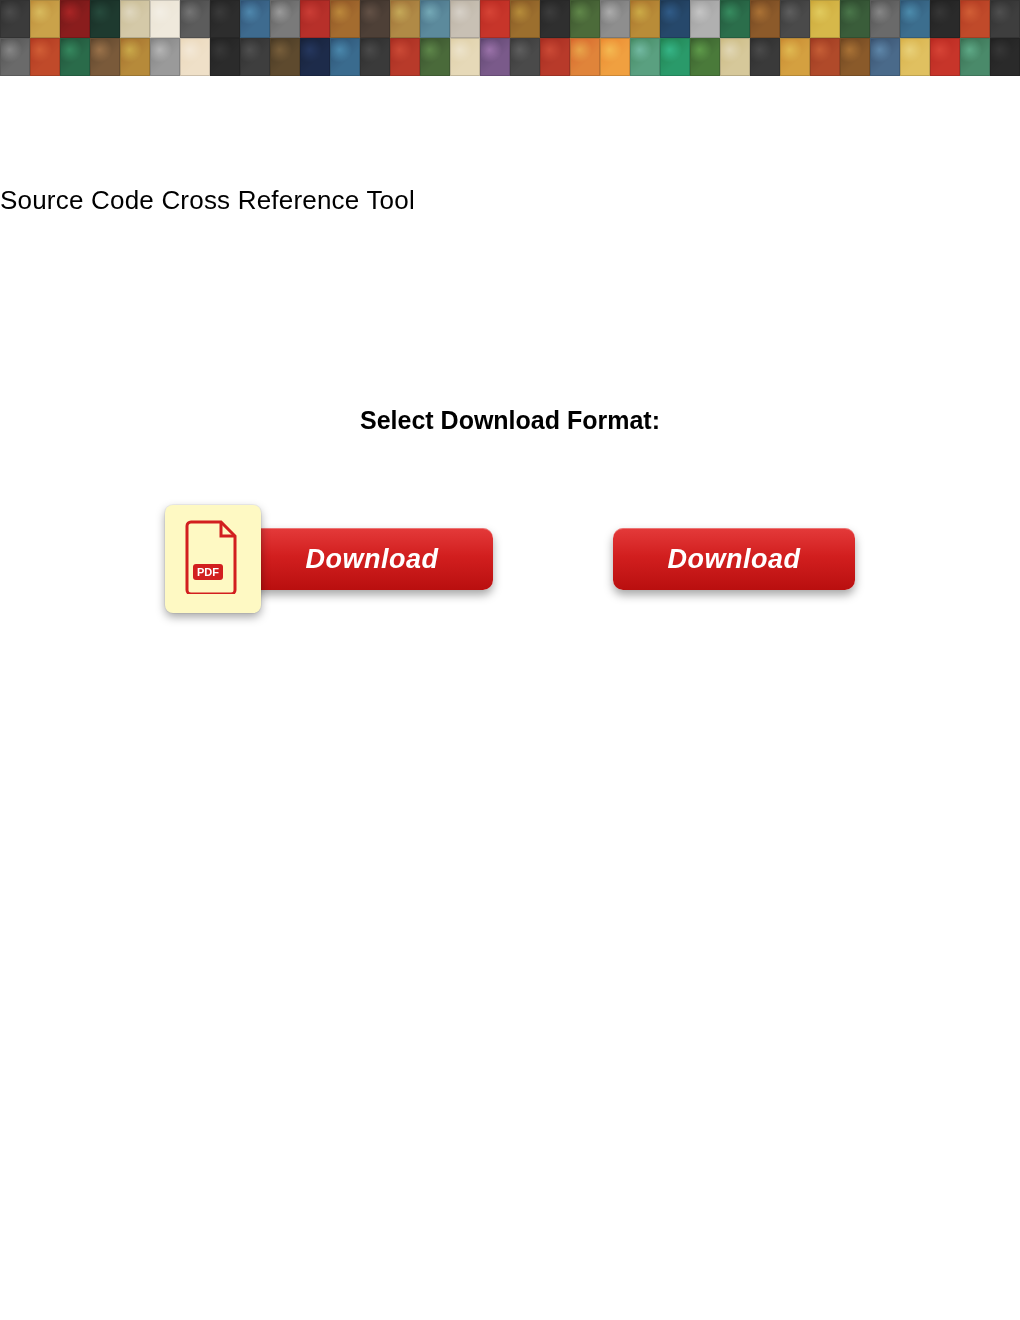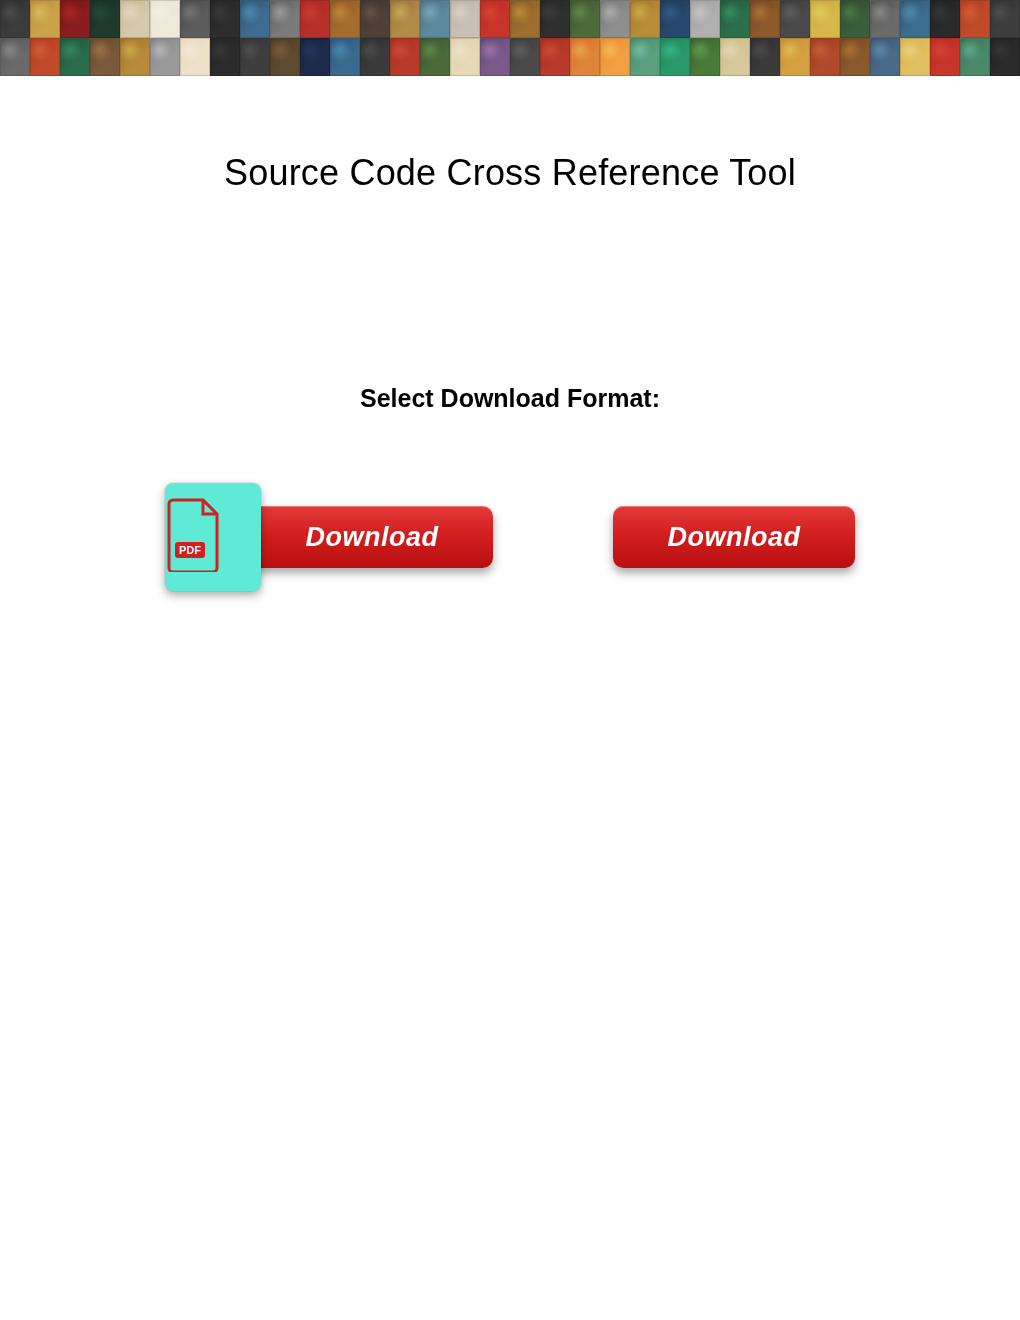--- a/index.html
+++ b/index.html
@@ -39,24 +39,24 @@
       radial-gradient(circle at 30% 30%, rgba(255,255,255,0.35), transparent 40%),
       linear-gradient(135deg, rgba(0,0,0,0.25), rgba(0,0,0,0) 60%);
     mix-blend-mode: overlay;
   }
 
   
   .content {
     position: relative;
   }
   .page-title {
-    text-align: center;
-    font-size: 36px;
+    text-align: left;
+    font-size: 26px;
     font-weight: 400;
-    margin-top: 76px;
+    margin-top: 109px;
     letter-spacing: 0.2px;
   }
   .subtitle {
     text-align: center;
     font-size: 25px;
     font-weight: 700;
     margin-top: 190px;
   }
 
   
@@ -67,25 +67,26 @@
     margin-top: 70px;
   }
   .download-block {
     display: flex;
     align-items: center;
     position: relative;
   }
   .doc-card {
     width: 96px;
     height: 108px;
-    background: #5eead4;
+    background: #fef9c3;
     border-radius: 8px;
     box-shadow: 0 4px 10px rgba(0,0,0,0.35), 0 0 0 1px rgba(0,0,0,0.05);
     display: flex;
     align-items: center;
+    justify-content: center;
     z-index: 2;
   }
   .download-button {
     margin-left: -10px;
     height: 62px;
     width: 242px;
     border-radius: 10px;
     background: linear-gradient(#e43a3a 0%, #d21f1f 45%, #b90f0f 100%);
     box-shadow: 0 5px 10px rgba(0,0,0,0.35), inset 0 1px 0 rgba(255,255,255,0.3);
     color: #fff;

